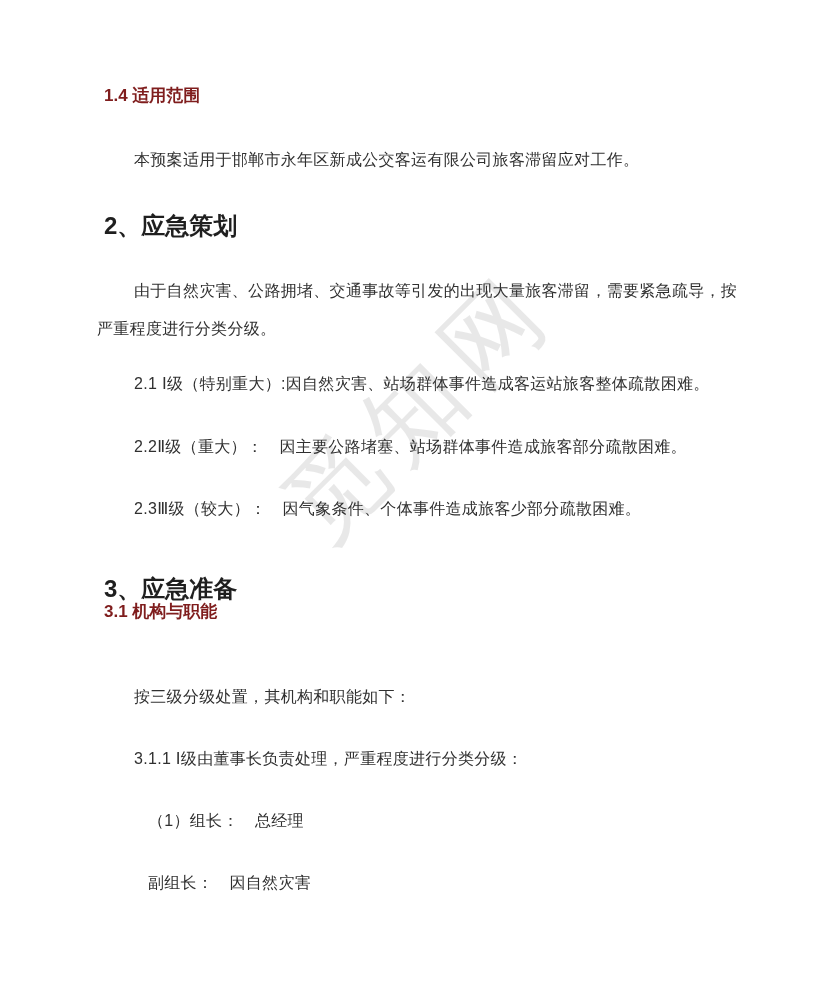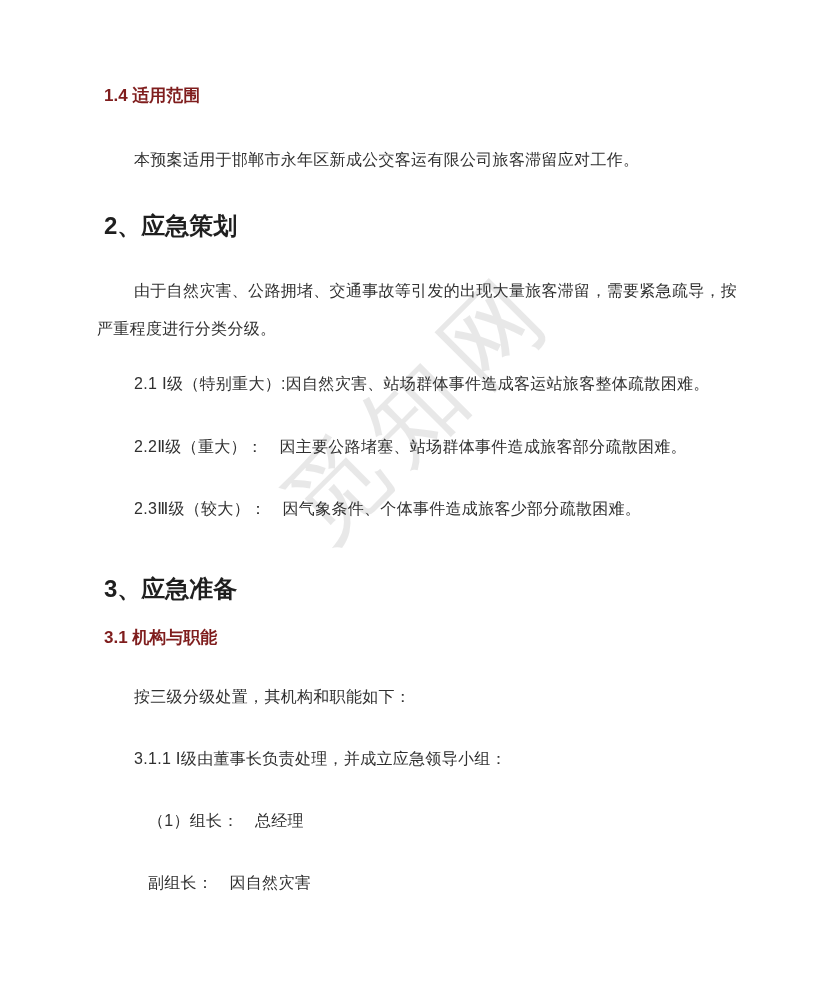--- a/index.html
+++ b/index.html
@@ -75,23 +75,23 @@
   <div class="body-line indent-1" style="top: 281px;">由于自然灾害、公路拥堵、交通事故等引发的出现大量旅客滞留，需要紧急疏导，按</div>
 
   <div class="body-line indent-1" style="top: 374px;">2.1 Ⅰ级（特别重大）:因自然灾害、站场群体事件造成客运站旅客整体疏散困难。</div>
 
   <div class="body-line indent-1" style="top: 437px;">2.2Ⅱ级（重大）：　因主要公路堵塞、站场群体事件造成旅客部分疏散困难。</div>
 
   <div class="body-line indent-1" style="top: 499px;">2.3Ⅲ级（较大）：　因气象条件、个体事件造成旅客少部分疏散困难。</div>
 
   <div class="h-major" style="top: 543px; margin-top: 32px;">3、应急准备</div>
 
-  <div class="h-minor" style="top: 628px;">3.1 机构与职能</div>
+  <div class="h-minor" style="top: 602px;">3.1 机构与职能</div>
 
   <div class="body-line indent-1" style="top: 687px;">按三级分级处置，其机构和职能如下：</div>
 
-  <div class="body-line indent-1" style="top: 749px;">3.1.1 Ⅰ级由董事长负责处理，并成立应急领导小组：</div>
+  <div class="body-line indent-1" style="top: 749px;">3.1.1 Ⅰ级由董事长负责处理，严重程度进行分类分级：</div>
 
   <div class="body-line indent-2" style="top: 811px;">（1）组长：　总经理</div>
 
   <div class="body-line indent-2" style="top: 873px;">副组长：　因自然灾害</div>
 
 </div>
 
 </body></html>

